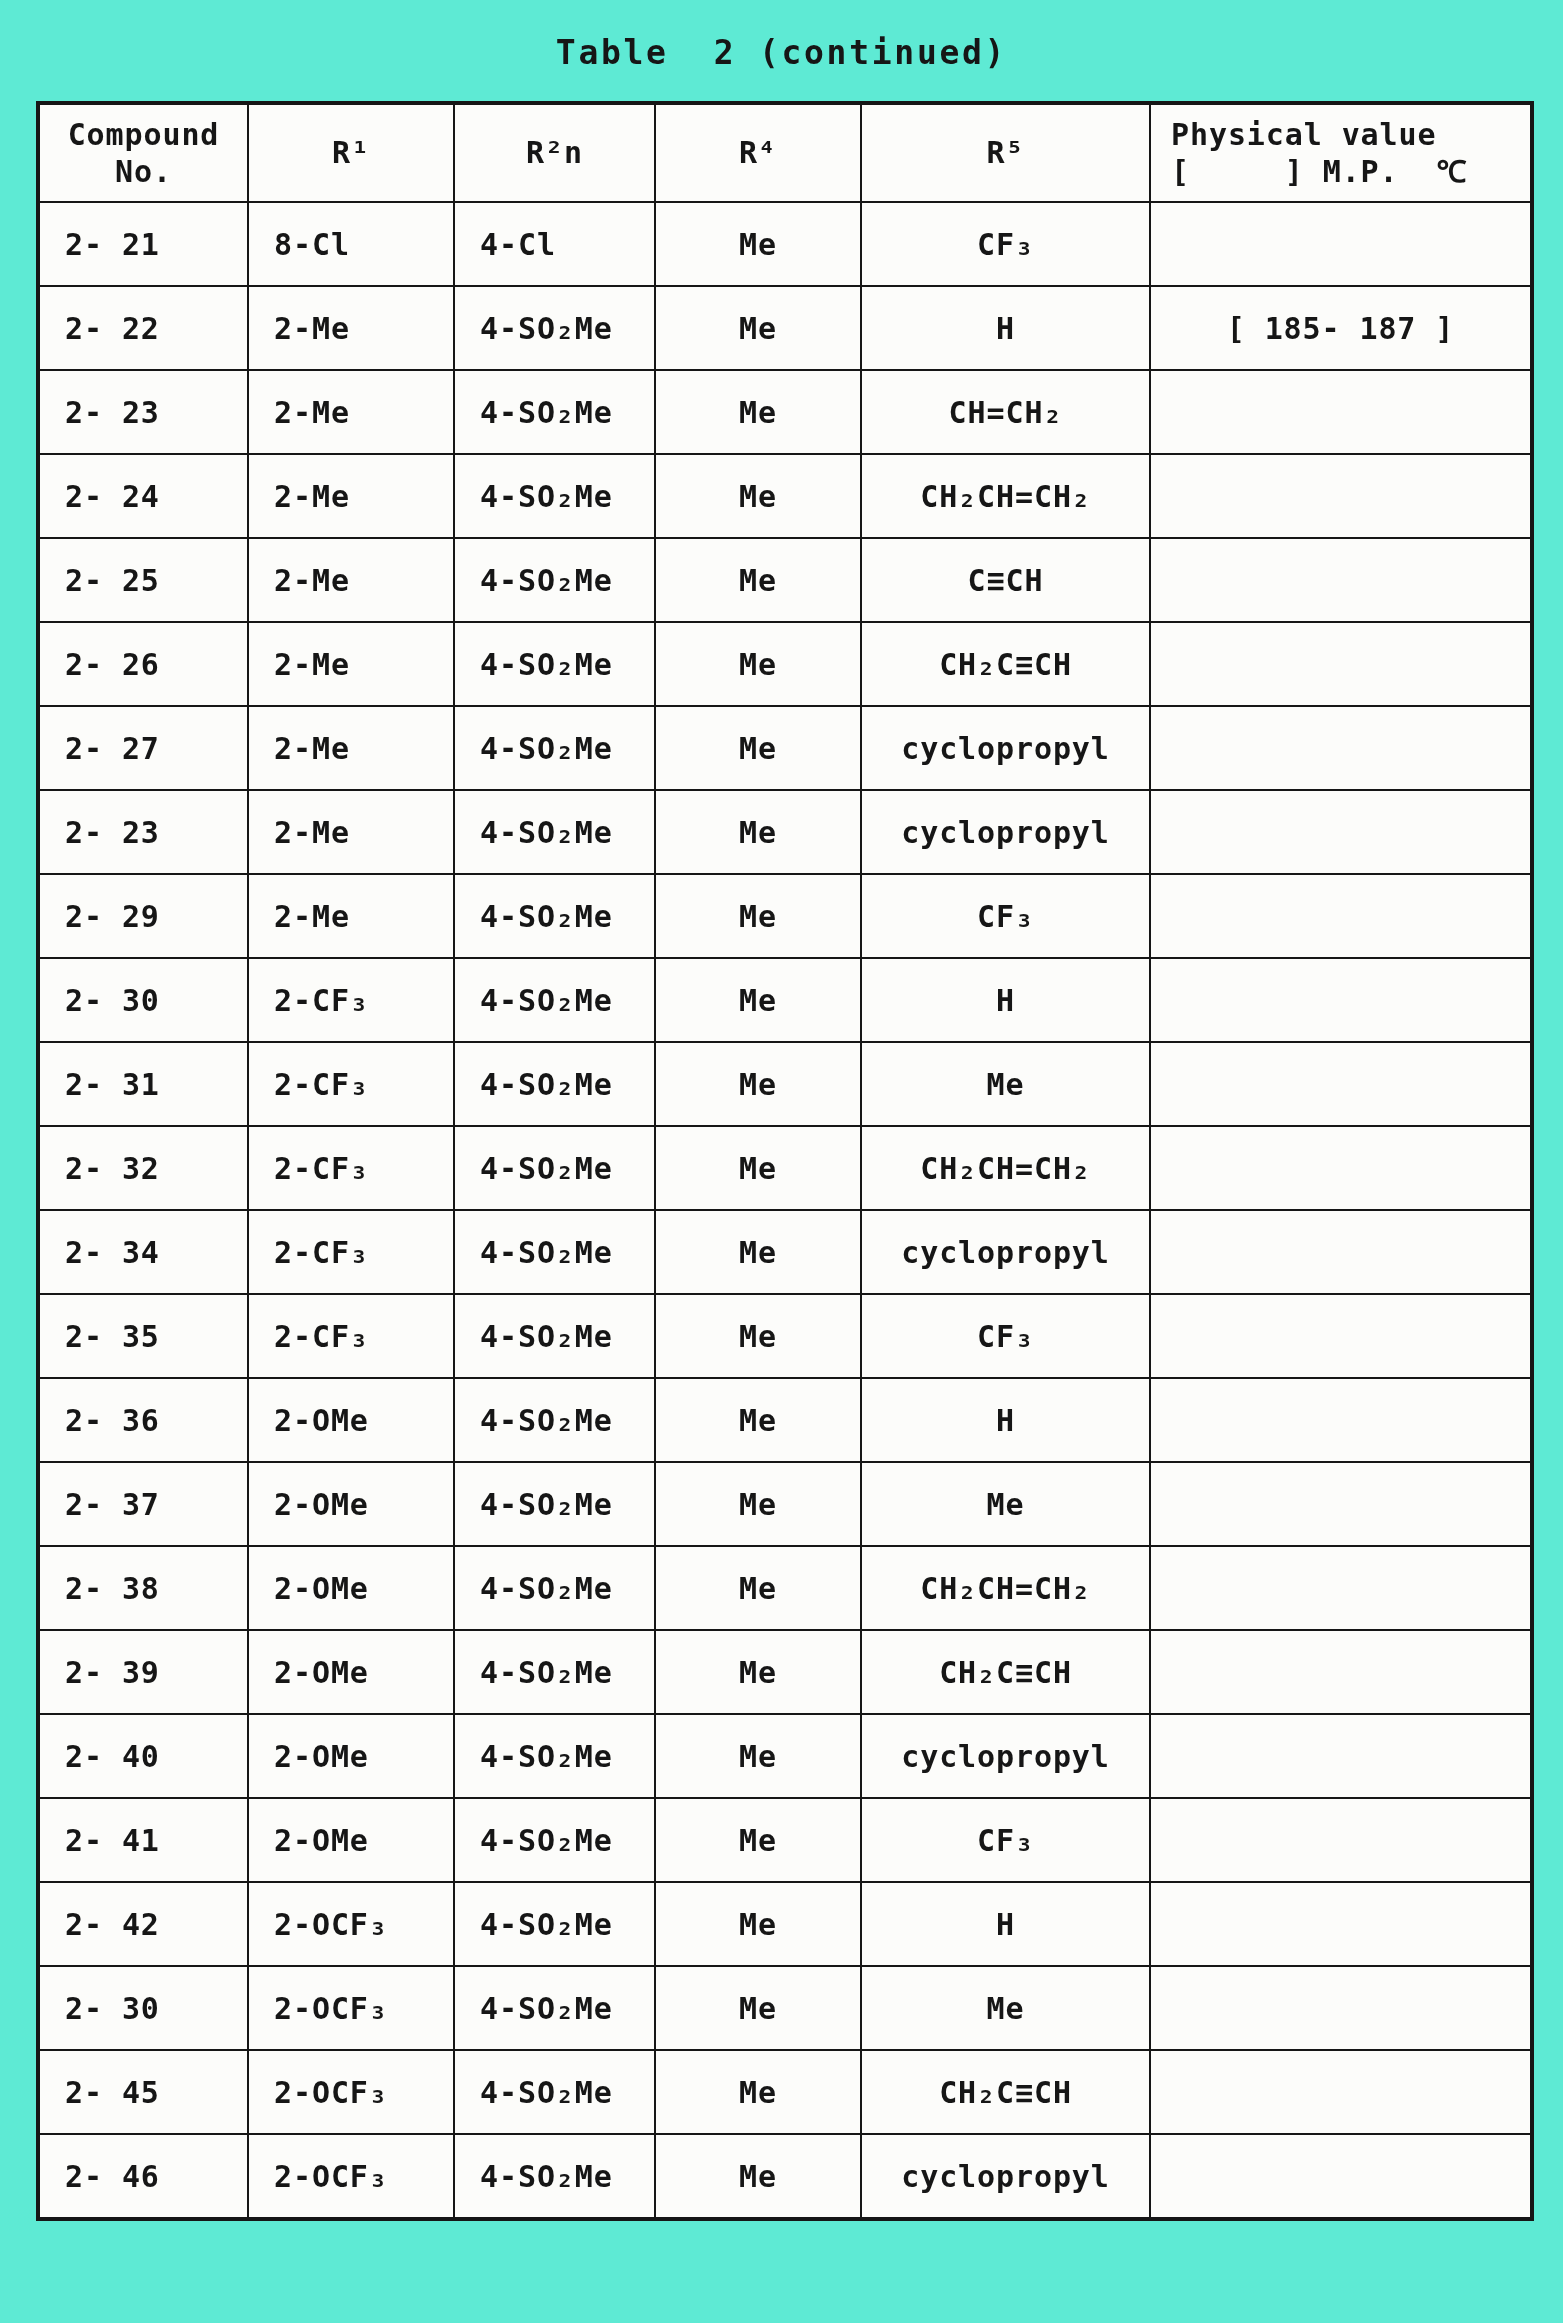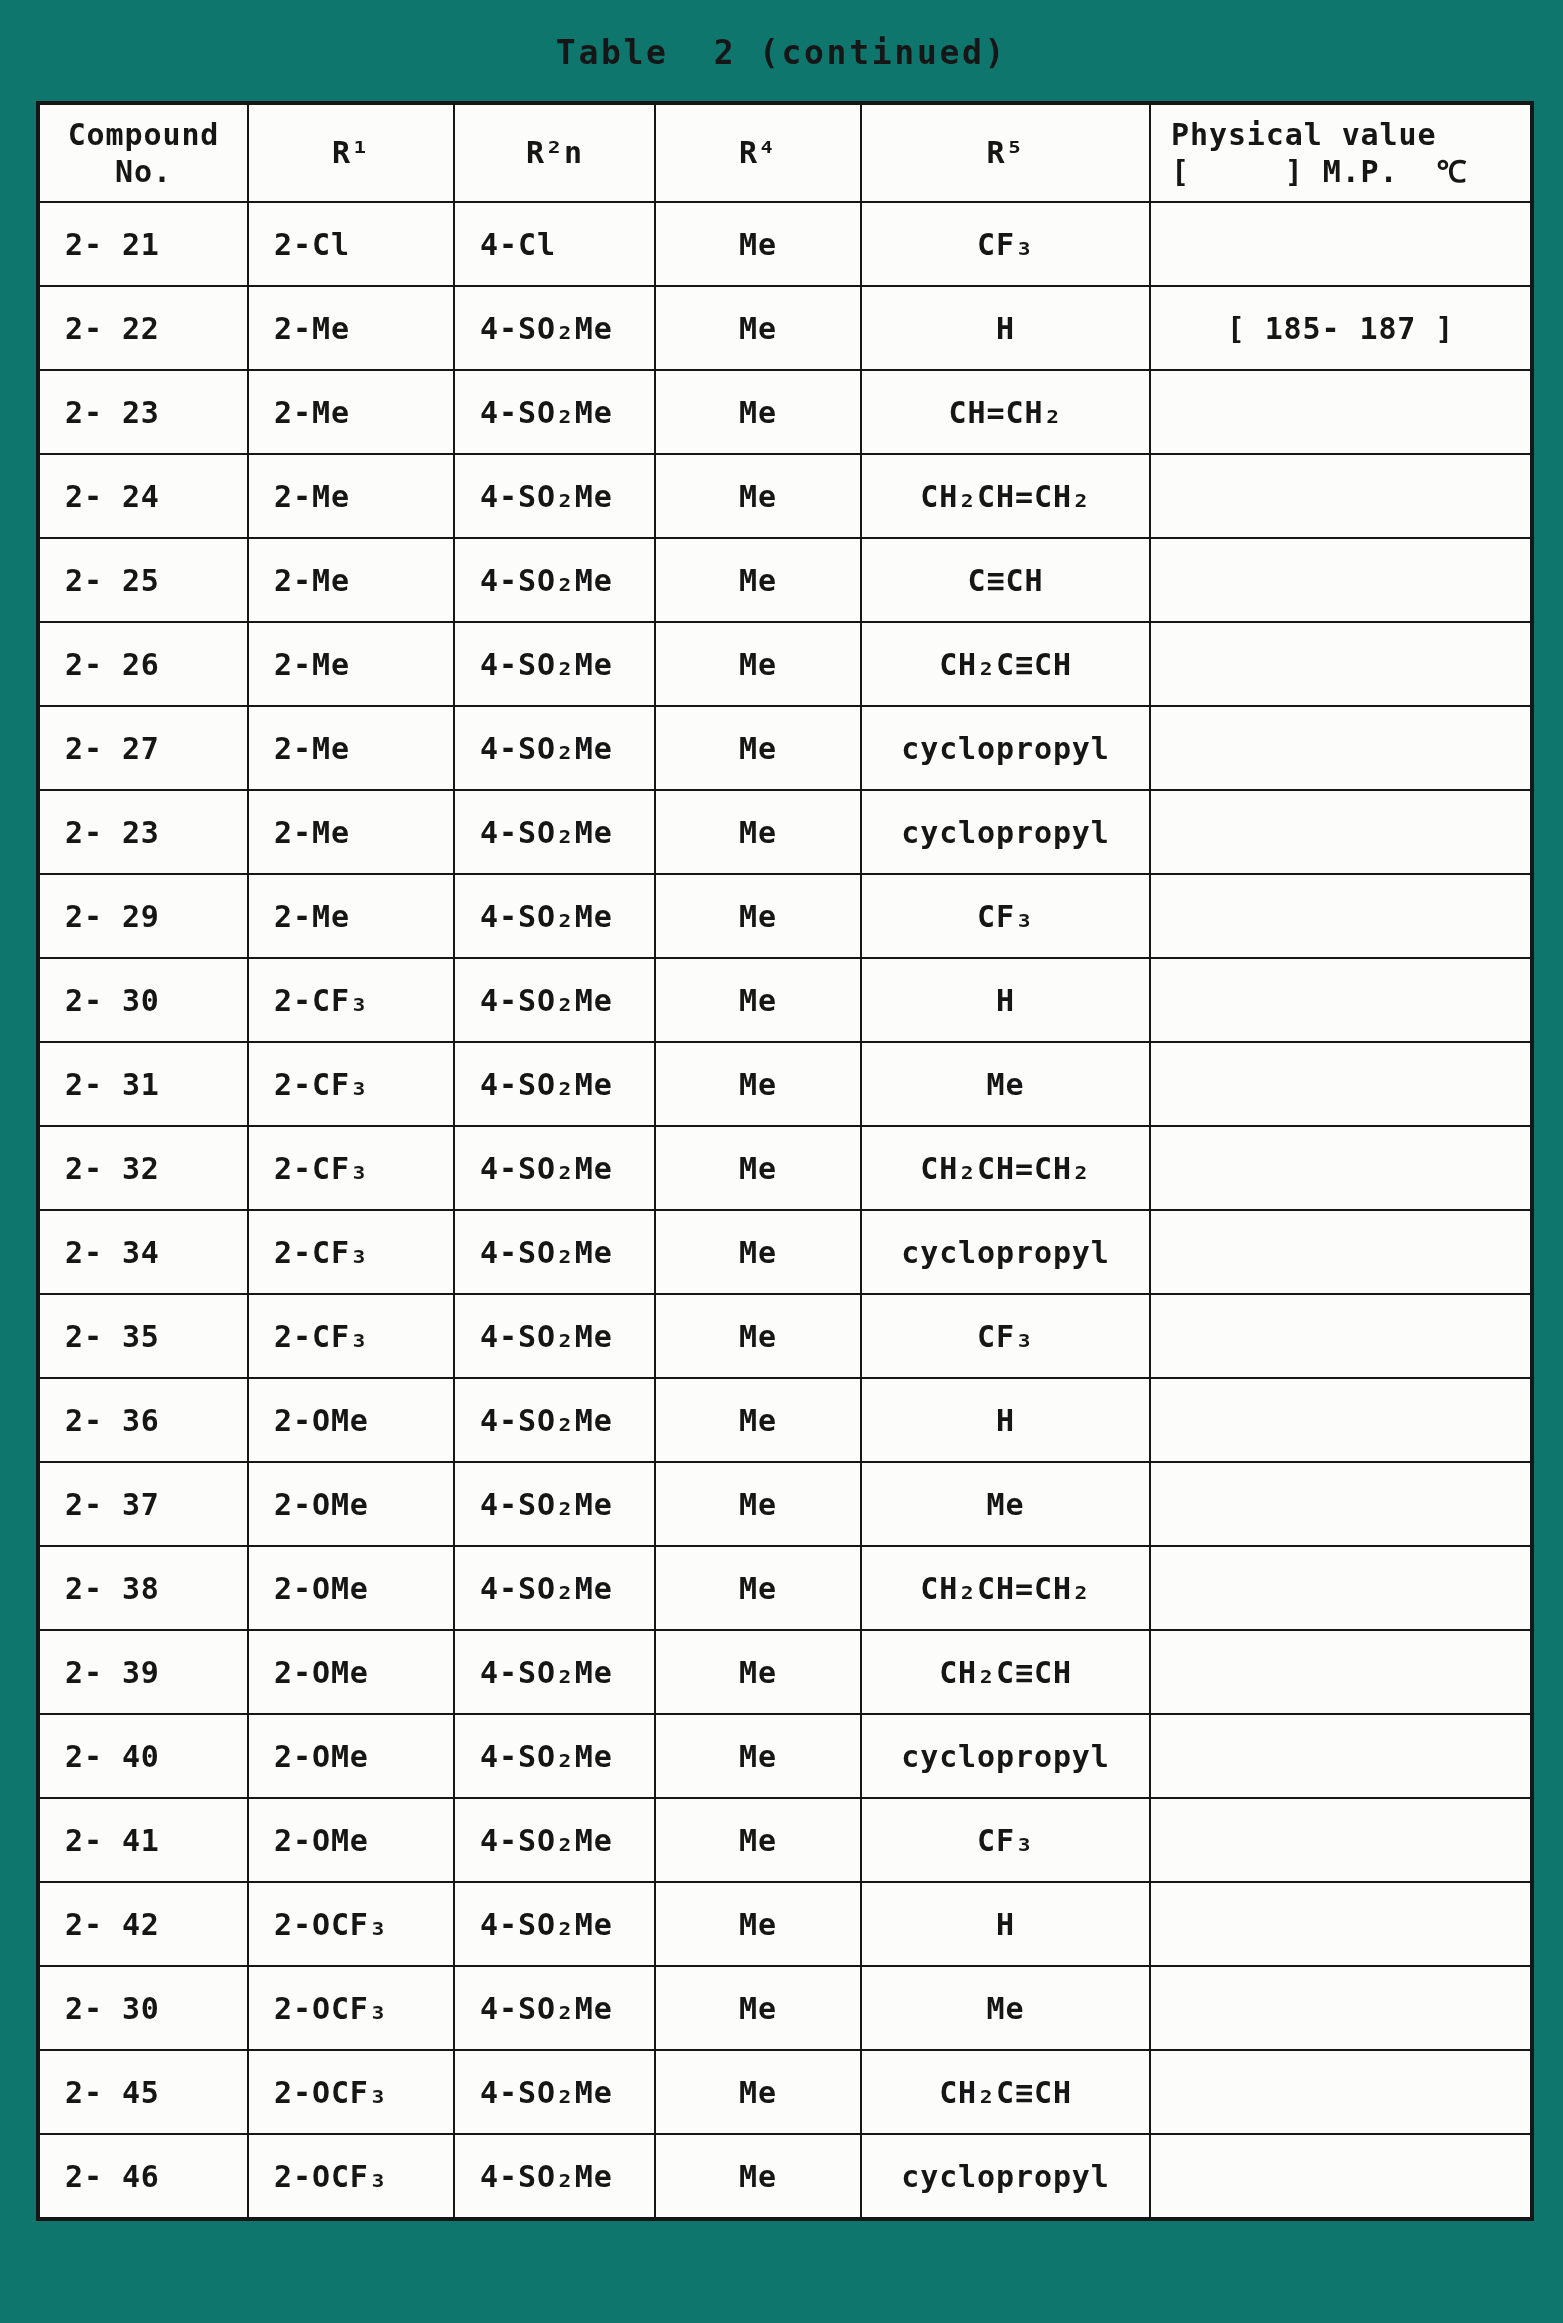--- a/index.html
+++ b/index.html
@@ -4,21 +4,21 @@
 <style>
   html, body {
     margin: 0;
     padding: 0;
     background: #f6f6f4;
   }
   .page {
     position: relative;
     width: 1563px;
     height: 2323px;
-    background: #0f766e;
+    background: #5eead4;
     font-family: "DejaVu Sans Mono", "Liberation Mono", monospace;
     color: #161616;
     overflow: hidden;
   }
   .title {
     position: absolute;
     top: 33px;
     left: 0;
     width: 100%;
     text-align: center;
@@ -90,21 +90,21 @@
         <th>R²n</th>
         <th>R⁴</th>
         <th>R⁵</th>
         <th class="hleft">Physical value
 [     ] M.P.  ℃</th>
       </tr>
     </thead>
     <tbody>
         <tr>
           <td class="col0">2- 21</td>
-          <td class="col1">2-Cl</td>
+          <td class="col1">8-Cl</td>
           <td class="col2">4-Cl</td>
           <td class="col3">Me</td>
           <td class="col4">CF₃</td>
           <td class="col5"></td>
         </tr>
         <tr>
           <td class="col0">2- 22</td>
           <td class="col1">2-Me</td>
           <td class="col2">4-SO₂Me</td>
           <td class="col3">Me</td>

